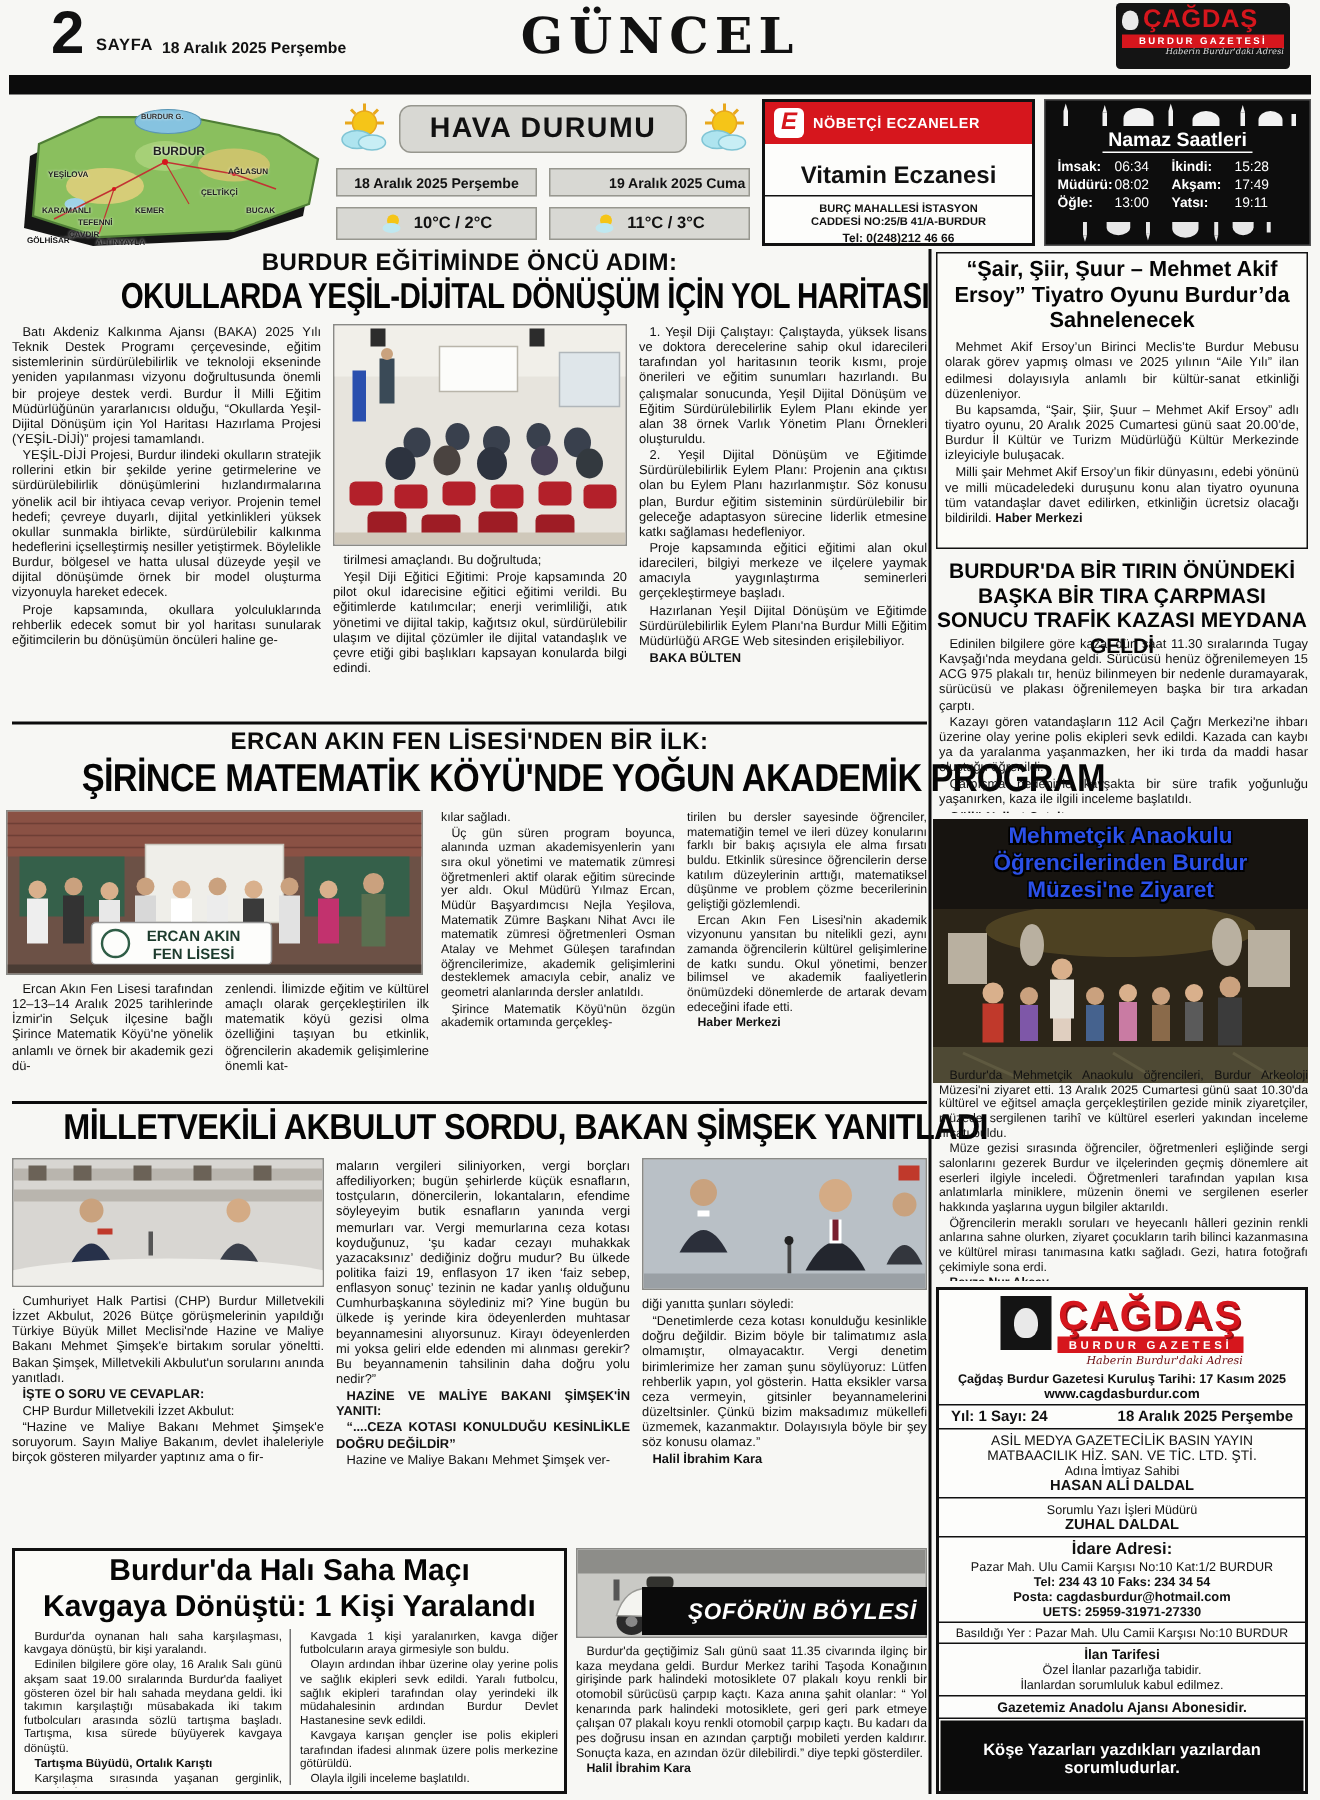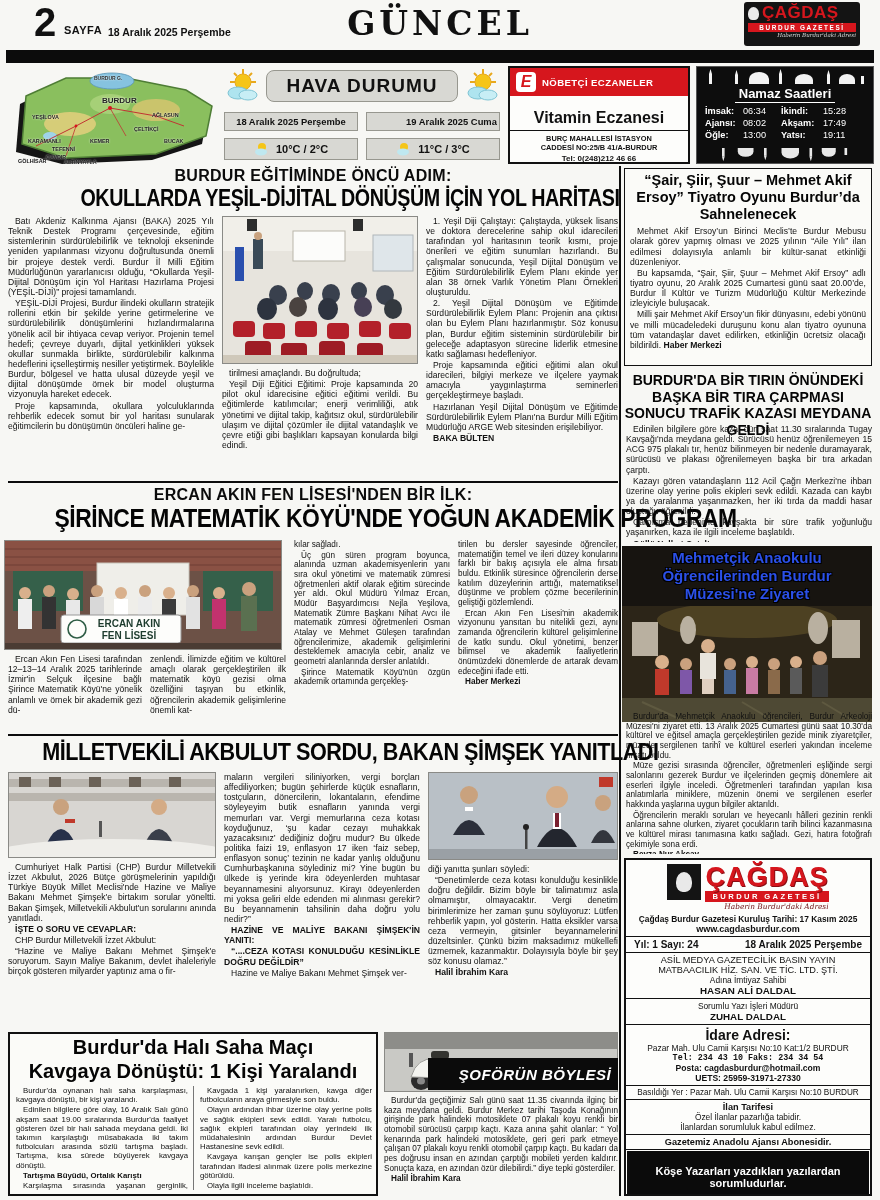--- a/index.html
+++ b/index.html
@@ -148,21 +148,21 @@
         </g>
     </svg>
     <div style="text-align:center;margin-top:17px;">
       <span style="font-size:13px;font-weight:700;border-bottom:1.5px solid #fff;padding:0 4px 1px;">Namaz Saatleri</span>
     </div>
     <div style="display:grid;grid-template-columns:34px 34px 38px 34px;gap:2px 4px;padding:4px 8px 0;font-size:9.2px;">
       <span class="prayer-label">İmsak:</span>
         <span>06:34</span>
       <span class="prayer-label">İkindi:</span>
         <span>15:28</span>
-      <span class="prayer-label">Ajansı:</span>
+      <span class="prayer-label">Müdürü:</span>
         <span>08:02</span>
       <span class="prayer-label">Akşam:</span>
         <span>17:49</span>
       <span class="prayer-label">Öğle:</span>
         <span>13:00</span>
       <span class="prayer-label">Yatsı:</span>
         <span>19:11</span>
     </div>
     <svg class="abs" style="left:4px;bottom:1px;transform:scaleY(-1);" width="168" height="14" viewBox="0 0 168 16">
       <g fill="#e8e8e8">
@@ -504,23 +504,23 @@
       <div style="font-size:9.2px;">ASİL MEDYA GAZETECİLİK BASIN YAYIN</div>
       <div style="font-size:9.2px;">MATBAACILIK HİZ. SAN. VE TİC. LTD. ŞTİ.</div>
       <div style="font-size:8.4px;">Adına İmtiyaz Sahibi</div>
       <div style="font-size:9.8px;font-weight:700;">HASAN ALİ DALDAL</div>
     </div>
     <div class="masth-sec">
       <div style="font-size:8.4px;">Sorumlu Yazı İşleri Müdürü</div>
       <div style="font-size:9.8px;font-weight:700;">ZUHAL DALDAL</div>
     </div>
     <div class="masth-sec">
-      <div style="font-size:14px;font-weight:700;">İdare Adresi:</div>
+      <div style="font-size:11px;font-weight:700;">İdare Adresi:</div>
       <div style="font-size:8.4px;">Pazar Mah. Ulu Camii Karşısı No:10 Kat:1/2 BURDUR</div>
-      <div style="font-size:8.4px;font-weight:700;font-family:Liberation Mono, monospace;">Tel: 234 43 10 Faks: 234 34 54</div>
+      <div style="font-size:8.4px;font-weight:700;">Tel: 234 43 10 Faks: 234 34 54</div>
       <div style="font-size:8.6px;font-weight:700;">Posta: cagdasburdur@hotmail.com</div>
       <div style="font-size:8.6px;font-weight:700;">UETS: 25959-31971-27330</div>
     </div>
     <div class="masth-sec" style="font-size:8.2px;">Basıldığı Yer : Pazar Mah. Ulu Camii Karşısı No:10 BURDUR</div>
     <div class="masth-sec">
       <div style="font-size:9.2px;font-weight:700;">İlan Tarifesi</div>
       <div style="font-size:8.4px;">Özel İlanlar pazarlığa tabidir.</div>
       <div style="font-size:8.4px;">İlanlardan sorumluluk kabul edilmez.</div>
     </div>
     <div class="masth-sec" style="font-size:9.2px;font-weight:700;">Gazetemiz Anadolu Ajansı Abonesidir.</div>

